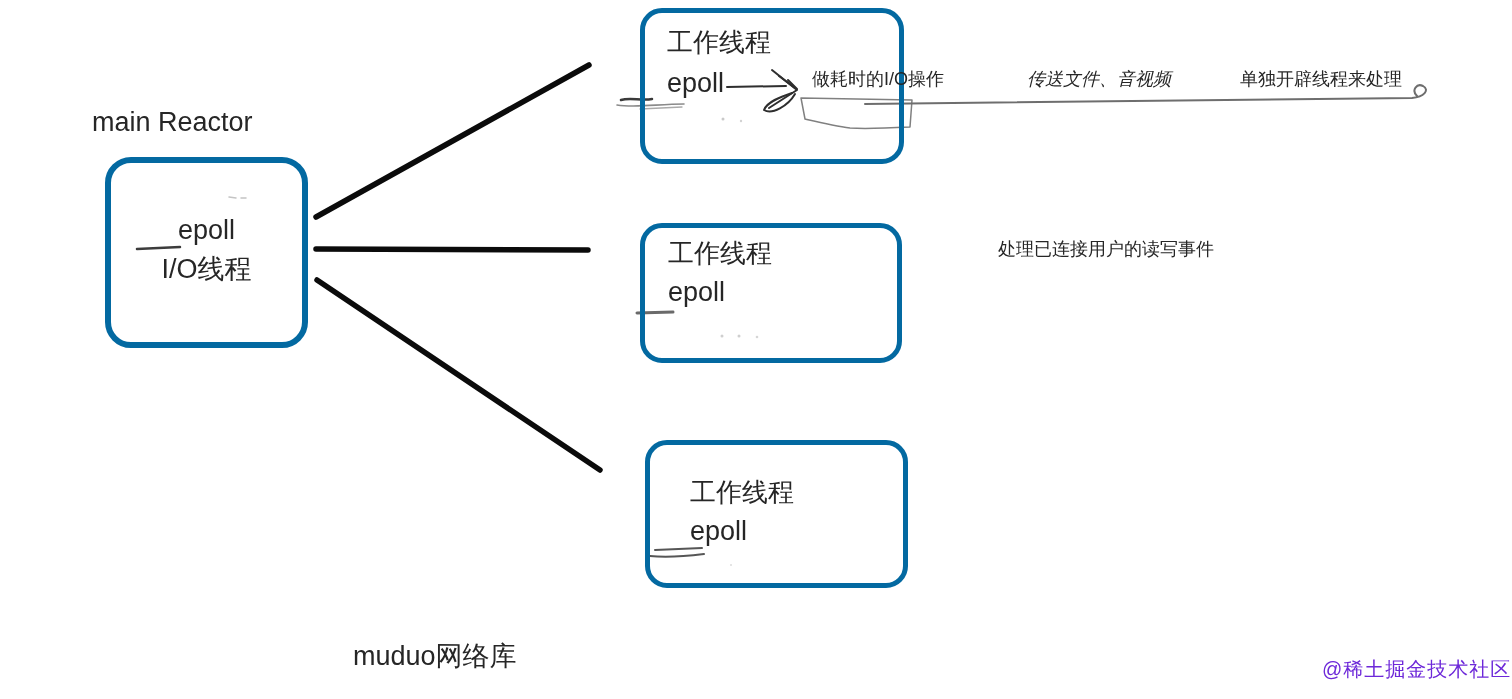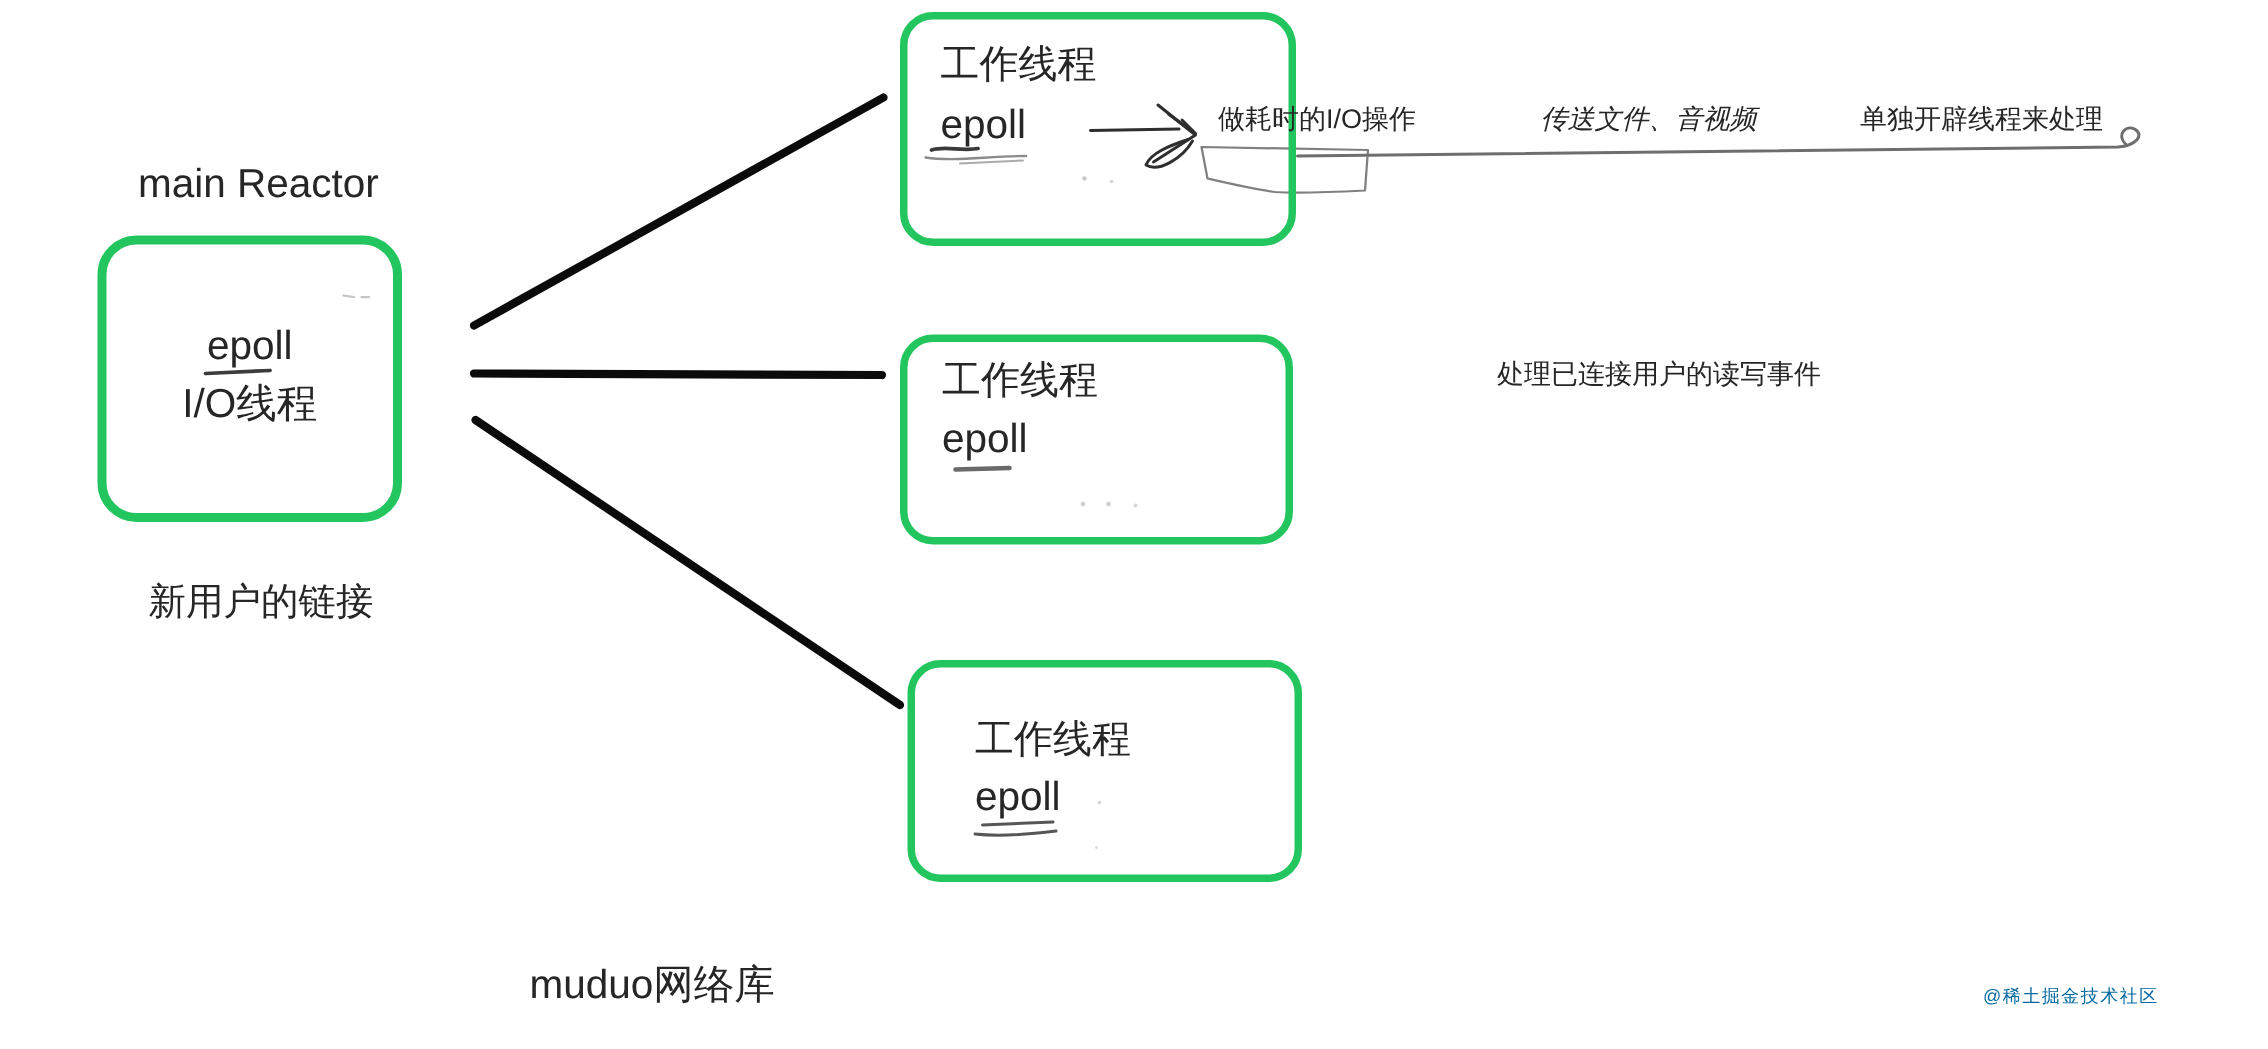--- a/index.html
+++ b/index.html
@@ -9,30 +9,31 @@
     font-family:"Liberation Sans","DejaVu Sans",sans-serif;
     color:#262626;
     overflow:hidden;
     position:relative;
   }
   .stage{position:absolute;left:0;top:0;width:1512px;height:699px;}
   .abs{position:absolute;line-height:1.15;white-space:nowrap;}
   .label{font-size:18px;color:#262626;}
   .node{
     position:absolute;
-    border:5px solid #22c55e;
+    border:5px solid #0369a1;
     border-radius:22px;
     background:transparent;
     box-sizing:border-box;
+    margin-left:40px;
   }
   .main-node{border-width:6px;border-radius:26px;}
   .node-text{position:absolute;line-height:1.1;}
   .center{text-align:center;width:100%;}
   svg.overlay{position:absolute;left:0;top:0;pointer-events:none;}
-  .watermark{font-size:12px;color:#0369a1;letter-spacing:1px;}
+  .watermark{font-size:20px;color:#6d28d9;letter-spacing:1px;}
 </style>
 </head>
 <body>
 
 <div class="stage">
 
   <svg class="overlay" width="1512" height="699" viewBox="0 0 1512 699">
 
     <path d="M316,217 L589,65" stroke="#0b0b0b" stroke-width="5.5" stroke-linecap="round" fill="none"></path>
     <path d="M316,249 L588,250" stroke="#0b0b0b" stroke-width="5.5" stroke-linecap="round" fill="none"></path>
@@ -71,21 +72,20 @@
     <circle cx="731" cy="565" r="1" fill="#dddddd"></circle>
   </svg>
 
   <div class="abs label" style="left:92px;top:107px;font-size:27px;">main Reactor</div>
 
   <div class="node main-node" style="left:65px;top:157px;width:203px;height:191px;">
     <div class="node-text center" style="top:53px;font-size:27px;">epoll</div>
     <div class="node-text center" style="top:92px;font-size:27px;">I/O线程</div>
   </div>
 
-  <div class="abs label" style="left:99px;top:387px;font-size:25px;">新用户的链接</div>
 
   <div class="node" style="left:600px;top:8px;width:264px;height:156px;">
     <div class="node-text" style="left:22px;top:15px;font-size:26px;">工作线程</div>
     <div class="node-text" style="left:22px;top:56px;font-size:27px;">epoll</div>
   </div>
 
   <div class="node" style="left:600px;top:223px;width:262px;height:140px;">
     <div class="node-text" style="left:23px;top:11px;font-size:26px;">工作线程</div>
     <div class="node-text" style="left:23px;top:50px;font-size:27px;">epoll</div>
   </div>

